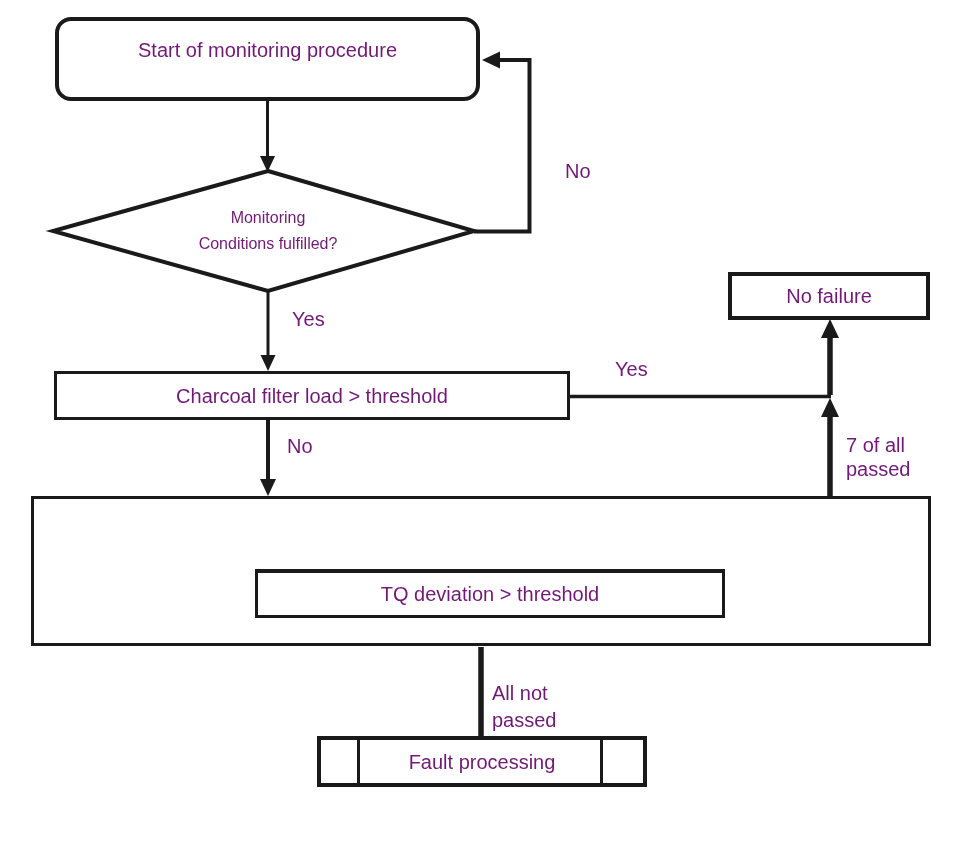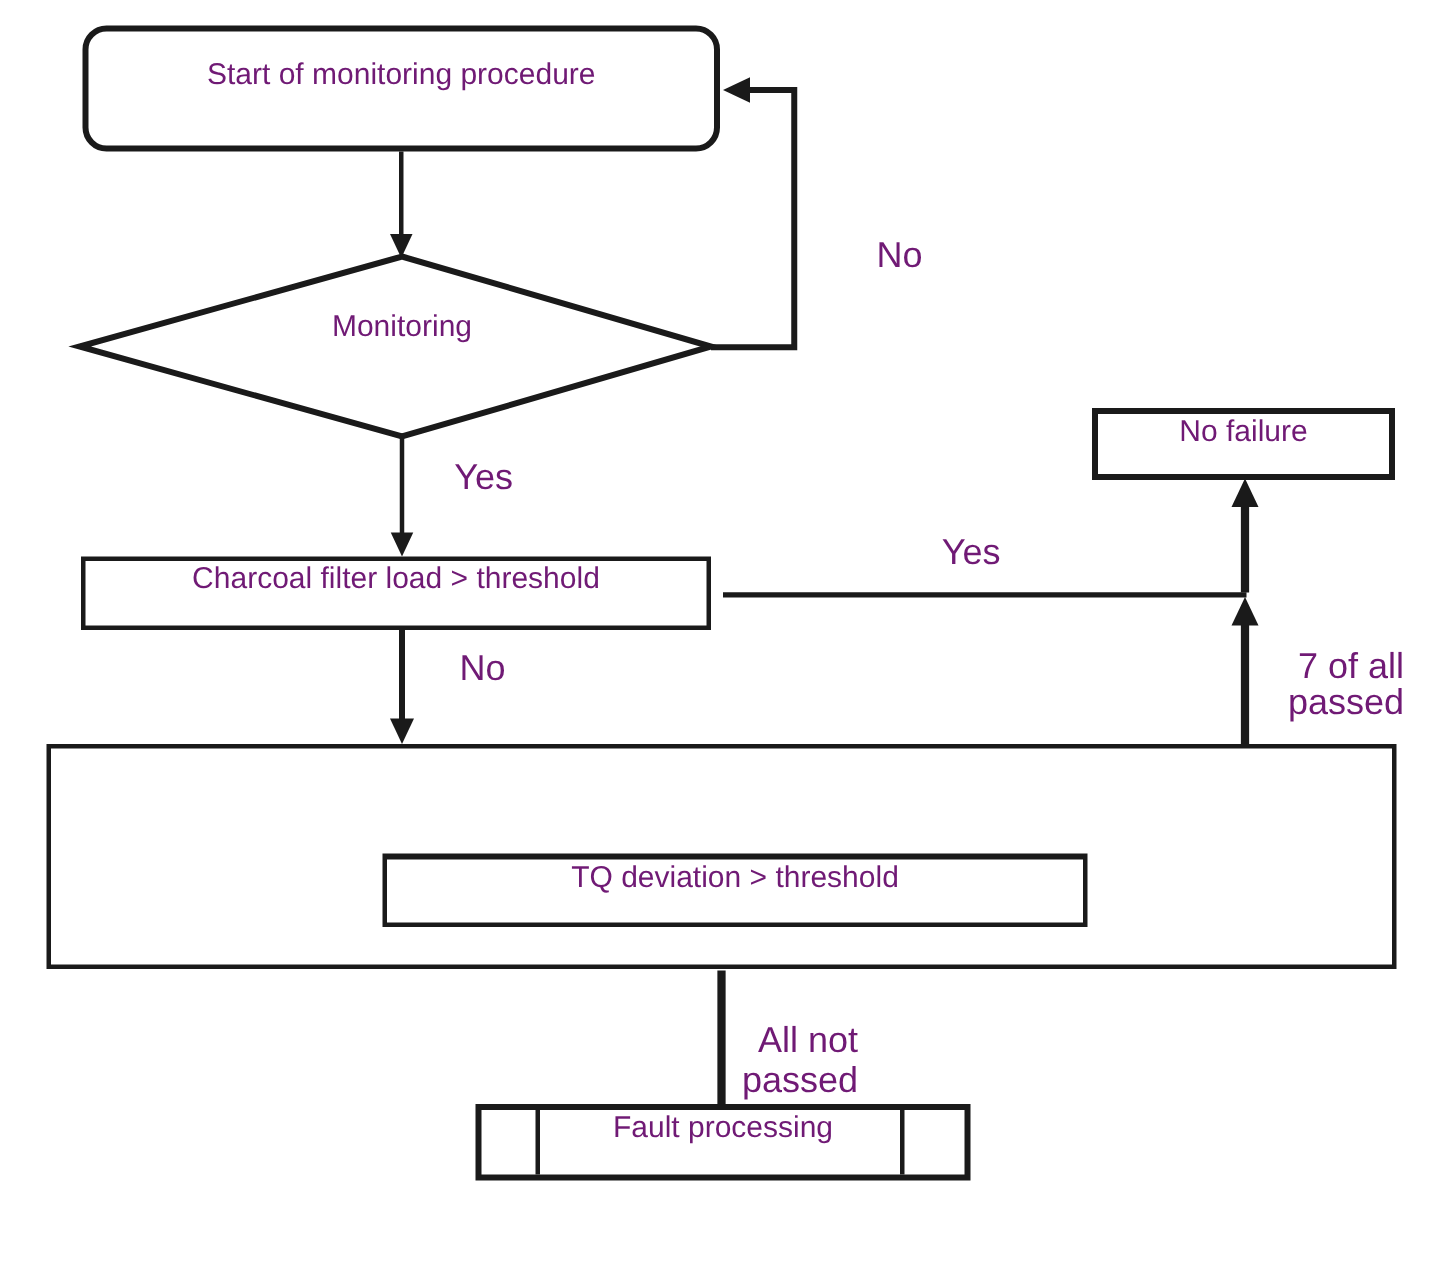--- a/index.html
+++ b/index.html
@@ -22,35 +22,35 @@
     top: 0;
     width: 960px;
     height: 848px;
   }
   .node {
     position: absolute;
     box-sizing: border-box;
     border: 3px solid #1a1a1a;
     background: #ffffff;
     display: flex;
-    align-items: flex-start;
+    align-items: center;
     justify-content: center;
     font-size: 20px;
     line-height: 24px;
     text-align: center;
   }
   .node-start {
     left: 55px; top: 17px; width: 425px; height: 84px;
     border-width: 4px;
     border-radius: 16px;
     align-items: flex-start;
     padding-top: 17px;
   }
   .node-charcoal {
-    left: 54px; top: 371px; width: 420px; height: 49px;
+    left: 54px; top: 371px; width: 516px; height: 49px;
   }
   .node-no-failure {
     left: 728px; top: 272px; width: 202px; height: 48px;
     border-width: 4px;
   }
   .node-group {
     left: 31px; top: 496px; width: 900px; height: 150px;
   }
   .node-lambda {
     left: 255px; top: 521px; width: 426px; height: 48px;
@@ -70,28 +70,28 @@
     bottom: 0;
     width: 3px;
     background: #1a1a1a;
   }
   .fault-bar-left { left: 36px; }
   .fault-bar-right { right: 40px; }
   .diamond-label {
     position: absolute;
     left: 118px; top: 205px; width: 300px;
     text-align: center;
-    font-size: 20px;
+    font-size: 16px;
     line-height: 26px;
   }
   .edge-label {
     position: absolute;
-    font-size: 24px;
+    font-size: 20px;
     line-height: 24px;
-    text-align: right;
+    text-align: left;
   }
   .lbl-decision-no  { left: 565px; top: 159px; width: 50px; }
   .lbl-decision-yes { left: 292px; top: 307px; width: 50px; }
   .lbl-charcoal-no  { left: 287px; top: 434px; width: 50px; }
   .lbl-charcoal-yes { left: 615px; top: 357px; width: 52px; }
   .lbl-passed       { left: 846px; top: 433px; width: 90px; line-height: 24px; }
   .lbl-not-passed   { left: 492px; top: 680px; width: 80px; line-height: 27px; }
 </style>
 </head>
 <body>
@@ -125,20 +125,21 @@
     <line x1="481" y1="647" x2="481" y2="756" stroke="#1a1a1a" stroke-width="5.5"></line>
     <polygon points="481,772 472,753 490,753" fill="#1a1a1a"></polygon>
   </svg>
 
   <div class="node node-start">
     <span>Start of monitoring procedure</span>
   </div>
 
   <div class="diamond-label">
     <div>Monitoring</div>
+    <div>Conditions fulfilled?</div>
   </div>
 
   <div class="node node-charcoal">
     <span>Charcoal filter load &gt; threshold</span>
   </div>
 
   <div class="node node-no-failure">
     <span>No failure</span>
   </div>
 

